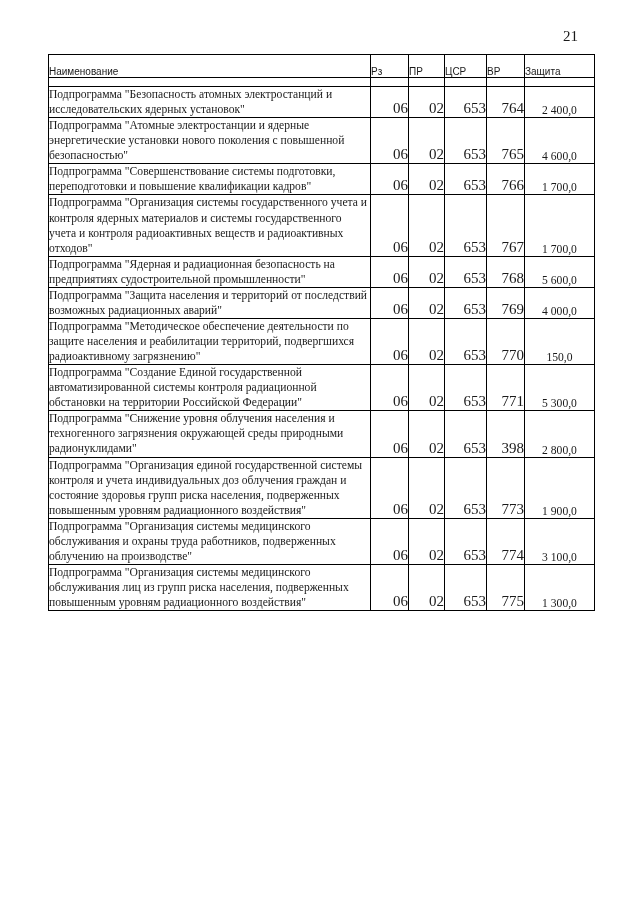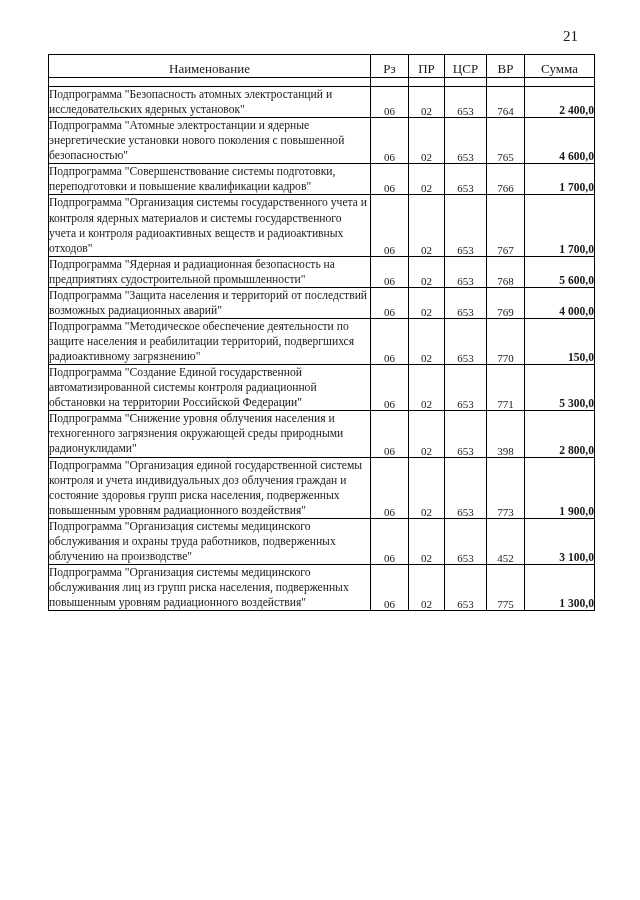--- a/index.html
+++ b/index.html
@@ -41,27 +41,27 @@
     width: 546px;
     table-layout: fixed;
     font-size: 11.5px;
   }
   table.budget th, table.budget td {
     border: 1px solid #000;
     vertical-align: bottom;
     padding: 0;
   }
   thead th {
-    text-align: center;
+    text-align: left;
     font-weight: normal;
     font-style: normal;
-    font-size: 13px;
+    font-size: 10px;
     height: 22px;
     vertical-align: middle;
-    font-family: Liberation Serif, serif;
+    font-family: Liberation Sans, sans-serif;
   }
   
   col.c-name { width: 322px; }
   col.c-rz   { width: 38px; }
   col.c-pr   { width: 36px; }
   col.c-csr  { width: 42px; }
   col.c-vr   { width: 38px; }
   col.c-sum  { width: 70px; }
 
   tbody td {
@@ -75,29 +75,28 @@
     vertical-align: bottom;
   }
   td.name {
     text-align: left;
     padding: 2px 4px 2px 6px;
     line-height: 1.30;
     font-size: 11.6px;
     vertical-align: top;
   }
   td.code {
+    text-align: right;
+    font-size: 15px;
+    padding-bottom: 3px;
+  }
+  td.sum {
     text-align: center;
-    font-size: 11px;
-    padding-bottom: 3px;
-  }
-  td.sum {
-    text-align: right;
     font-size: 11.6px;
     padding: 0 8px 3px 0;
-    font-weight: bold;
   }
   tbody tr:last-child td {
     border-bottom: 1px solid #000;
   }
   .spacer-row td {
     height: 8px;
     border-top: none;
     border-bottom: none;
   }
 </style>
@@ -118,21 +117,21 @@
         <col class="c-vr">
         <col class="c-sum">
       </colgroup>
       <thead>
         <tr>
           <th>Наименование</th>
           <th>Рз</th>
           <th>ПР</th>
           <th>ЦСР</th>
           <th>ВР</th>
-          <th>Сумма</th>
+          <th>Защита</th>
         </tr>
       </thead>
       <tbody>
         <tr class="spacer-row">
           <td></td>
           <td></td>
           <td></td>
           <td></td>
           <td></td>
           <td></td>
@@ -215,21 +214,21 @@
           <td class="code">02</td>
           <td class="code">653</td>
           <td class="code">773</td>
           <td class="sum">1 900,0</td>
         </tr>
         <tr class="body-row">
           <td class="name">Подпрограмма "Организация системы медицинского обслуживания и охраны труда работников, подверженных облучению на производстве"</td>
           <td class="code">06</td>
           <td class="code">02</td>
           <td class="code">653</td>
-          <td class="code">452</td>
+          <td class="code">774</td>
           <td class="sum">3 100,0</td>
         </tr>
         <tr class="body-row">
           <td class="name">Подпрограмма "Организация системы медицинского обслуживания лиц из групп риска населения, подверженных повышенным уровням радиационного воздействия"</td>
           <td class="code">06</td>
           <td class="code">02</td>
           <td class="code">653</td>
           <td class="code">775</td>
           <td class="sum">1 300,0</td>
         </tr>

